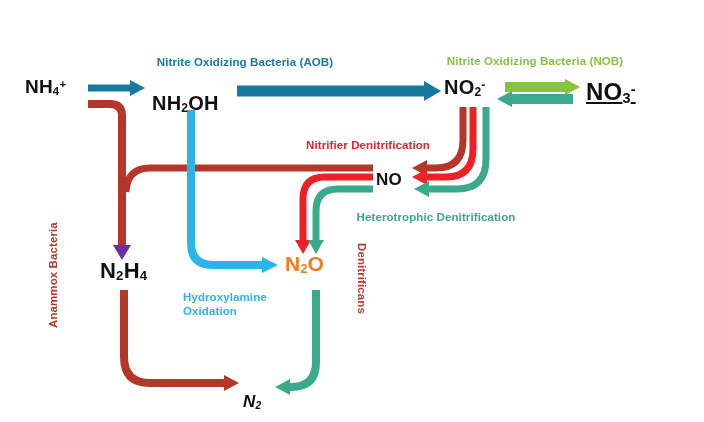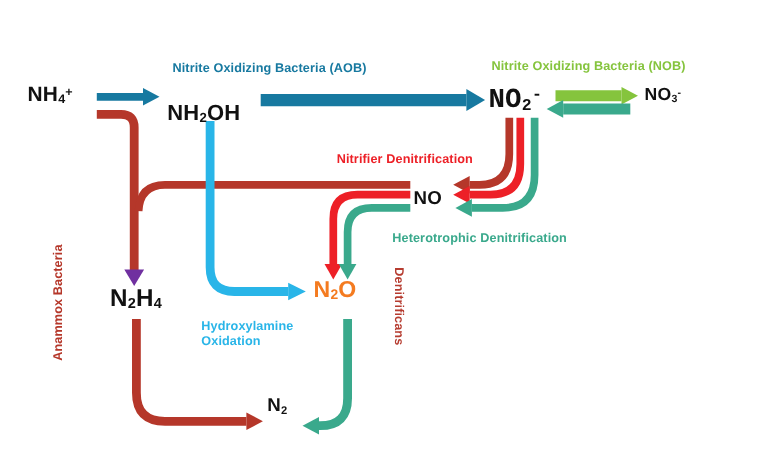--- a/index.html
+++ b/index.html
@@ -103,31 +103,31 @@
     <g>
       <path d="M191,110 V243 Q191,265 213,265 H262" style="stroke:var(--hydroxylamine)" stroke-width="8" fill="none"></path>
       <path d="M262,257 L278,265 L262,273 Z" style="fill:var(--hydroxylamine)"></path>
     </g>
   </svg>
 
   <div class="compound" style="left:25px;top:76px;font-size:19px;"><span>NH</span><sub>4</sub><sup>+</sup></div>
 
   <div class="compound" style="left:152px;top:76px;font-size:20px;margin-top:16px;"><span>NH</span><sub>2</sub><span>OH</span></div>
 
-  <div class="compound" style="left:444px;top:76px;font-size:25px;font-family:Liberation Mono, monospace;"><span>NO</span><sub>2</sub><sup>-</sup></div>
+  <div class="compound" style="left:444px;top:76px;font-size:20px;"><span>NO</span><sub>2</sub><sup>-</sup></div>
 
-  <div class="compound" style="left:586px;top:78px;font-size:16px;"><span>NO</span><sub>3</sub><sup>-</sup></div>
+  <div class="compound" style="left:586px;top:78px;font-size:24px;text-decoration:underline;"><span>NO</span><sub>3</sub><sup>-</sup></div>
 
   <div class="compound" style="left:376px;top:170px;font-size:17px;"><span>NO</span></div>
 
   <div class="compound" style="left:100px;top:258px;font-size:22px;"><span>N</span><sub>2</sub><span>H</span><sub>4</sub></div>
 
   <div class="compound c-n2o" style="left:285px;top:252px;font-size:21px;text-align:right;"><span>N</span><sub>2</sub><span>O</span></div>
 
-  <div class="compound" style="left:243px;top:359px;font-size:17px;"><span>N</span><sub>2</sub></div>
+  <div class="compound" style="left:243px;top:392px;font-size:17px;font-style:italic;"><span>N</span><sub>2</sub></div>
 
   <div class="lbl center c-aob" style="left:125px;top:56px;width:240px;">Nitrite Oxidizing Bacteria (AOB)</div>
 
   <div class="lbl center c-nob" style="left:430px;top:55px;width:210px;">Nitrite Oxidizing Bacteria (NOB)</div>
 
   <div class="lbl center c-nitrifier" style="left:296px;top:139px;width:144px;">Nitrifier Denitrification</div>
 
   <div class="lbl center c-heterotrophic" style="left:338px;top:211px;width:196px;">Heterotrophic Denitrification</div>
 
   <div class="lbl c-hydroxylamine" style="left:183px;top:291px;">

